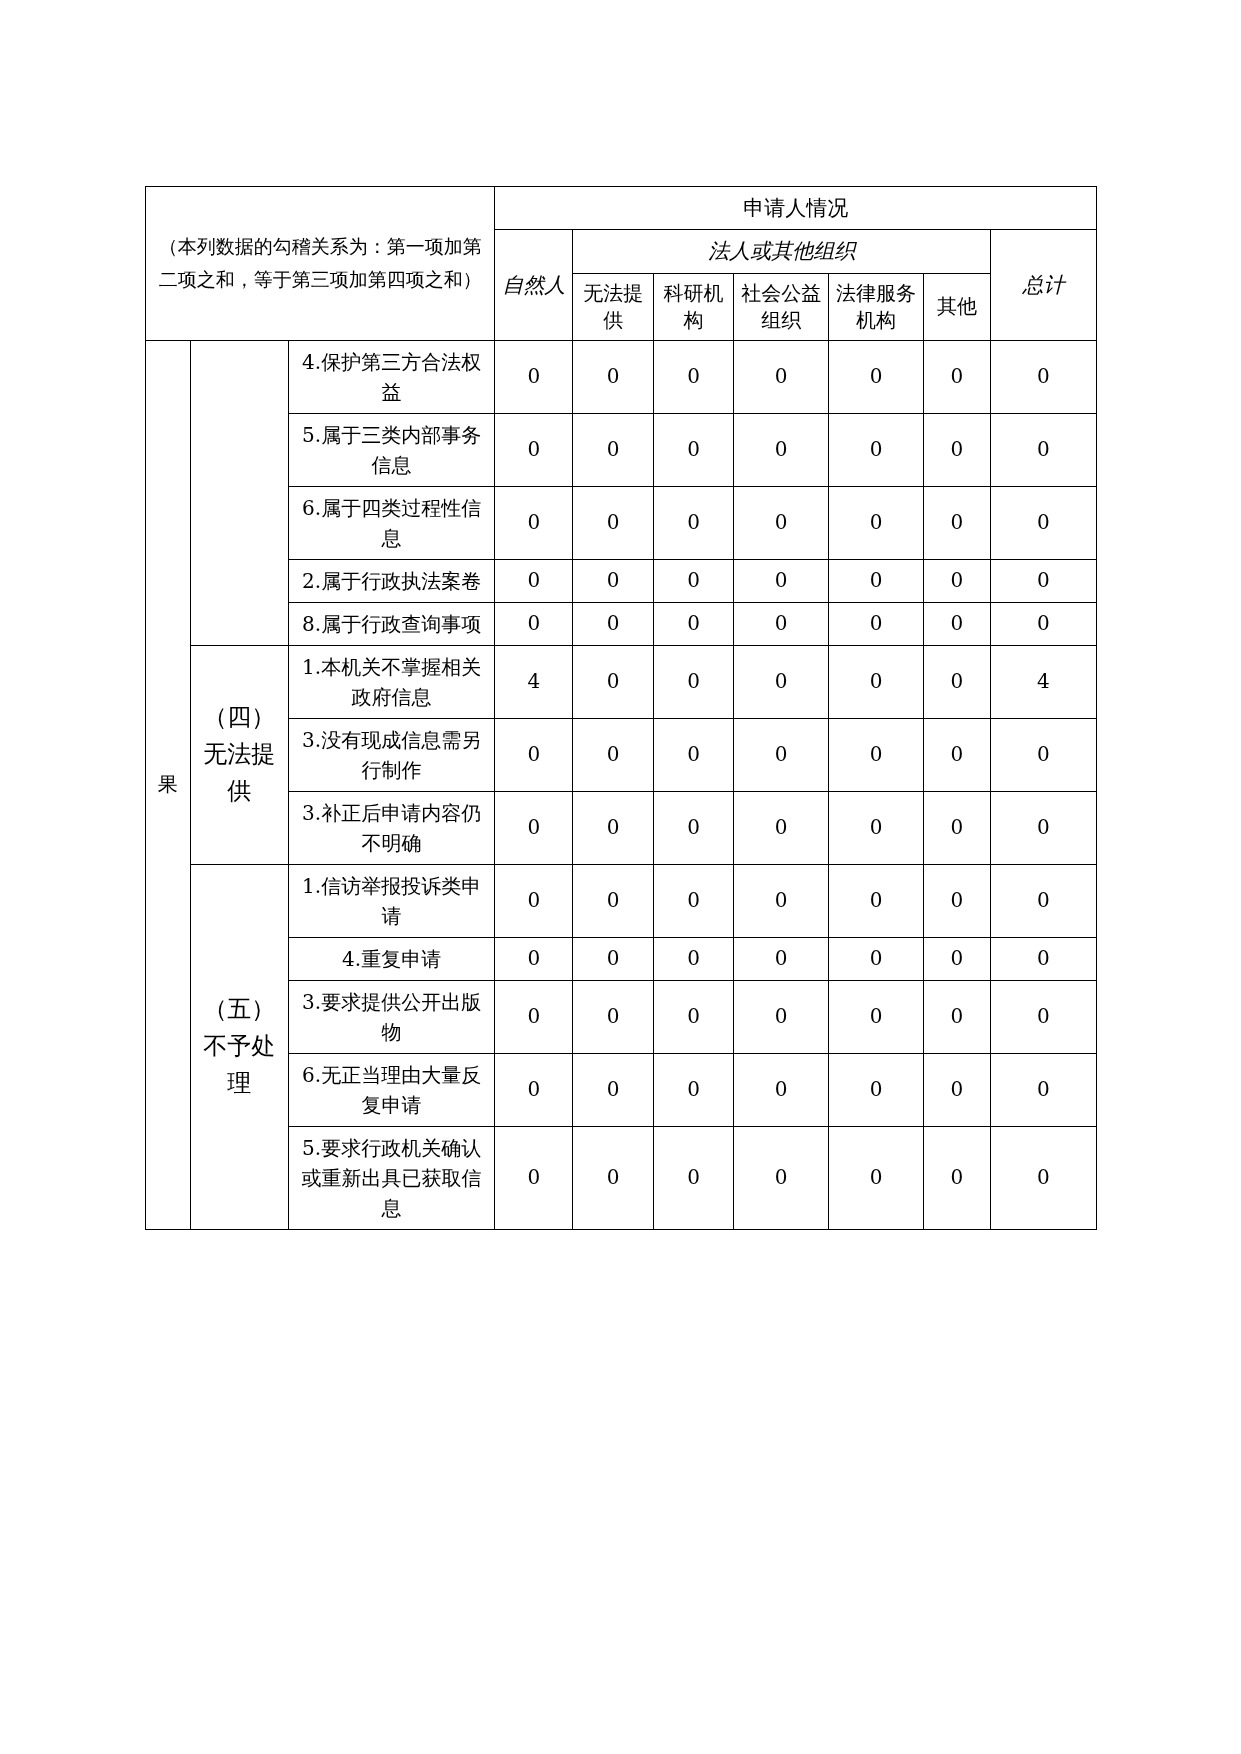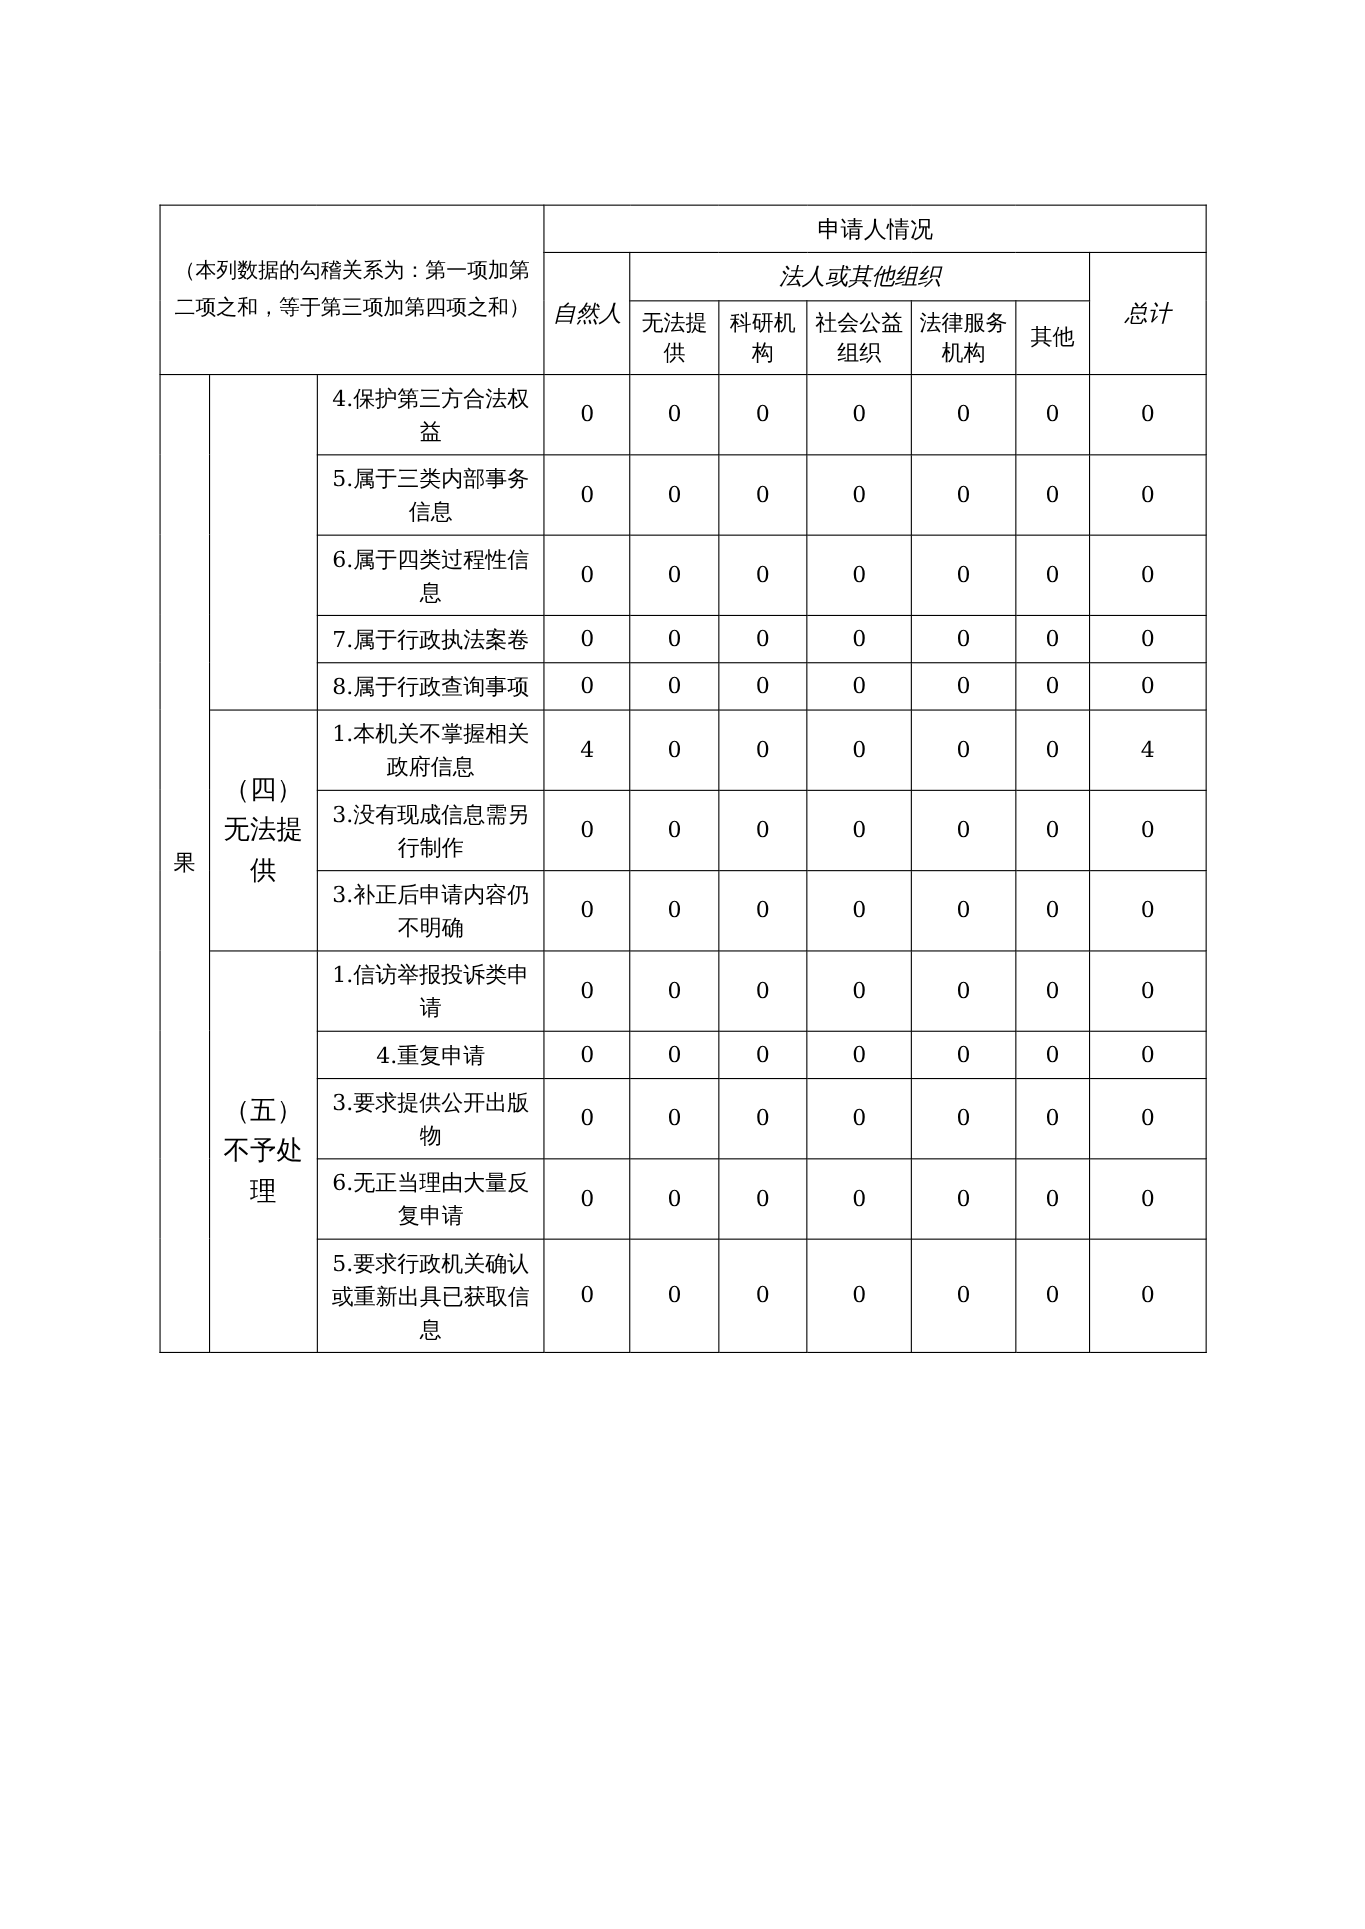--- a/index.html
+++ b/index.html
@@ -151,21 +151,21 @@
         <td class="item-label">6.属于四类过程性信息</td>
         <td class="num">0</td>
         <td class="num">0</td>
         <td class="num">0</td>
         <td class="num">0</td>
         <td class="num">0</td>
         <td class="num">0</td>
         <td class="num">0</td>
       </tr>
       <tr>
-        <td class="item-label">7.属于行政执法案卷</td>
+        <td class="item-label">2.属于行政执法案卷</td>
         <td class="num">0</td>
         <td class="num">0</td>
         <td class="num">0</td>
         <td class="num">0</td>
         <td class="num">0</td>
         <td class="num">0</td>
         <td class="num">0</td>
       </tr>
       <tr>
         <td class="item-label">8.属于行政查询事项</td>

